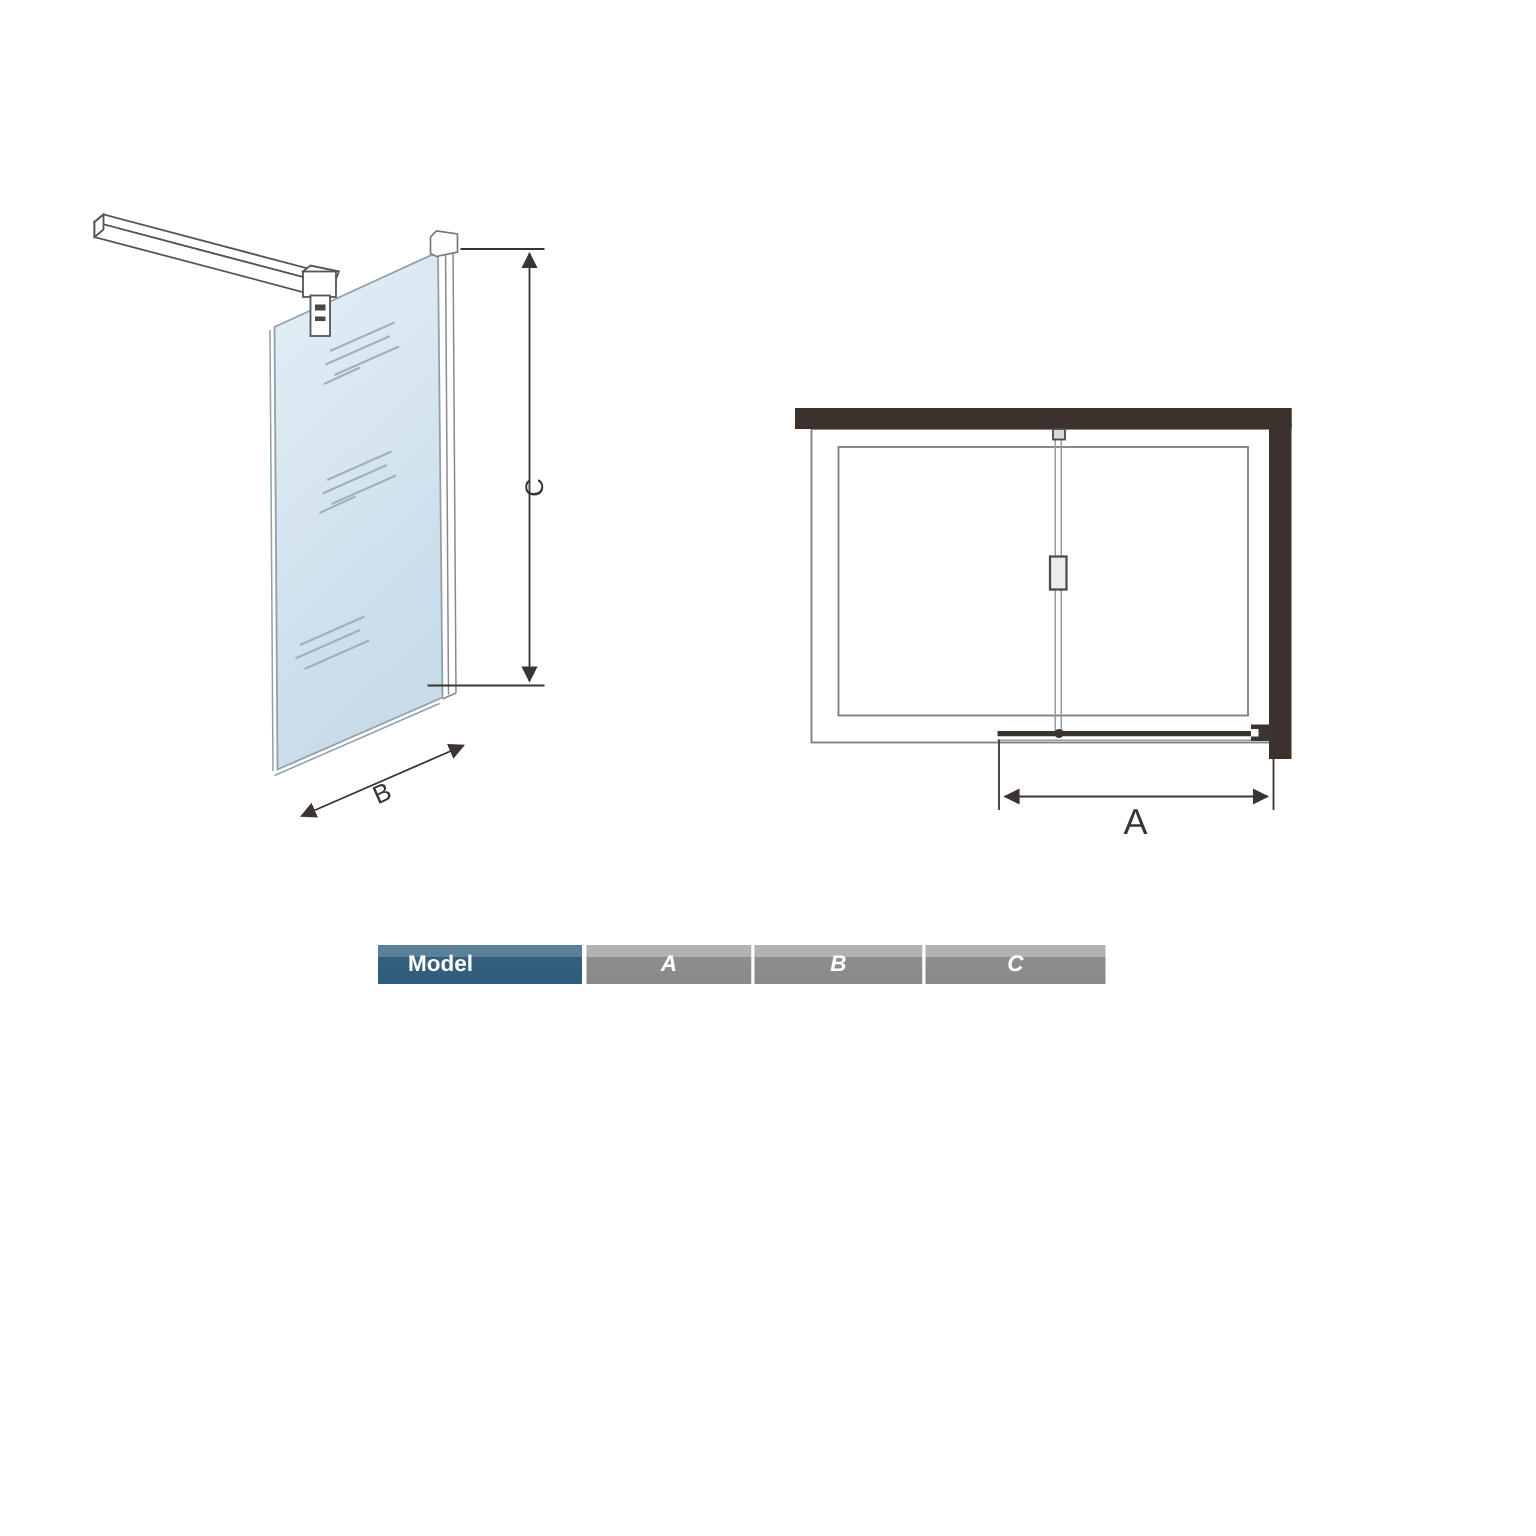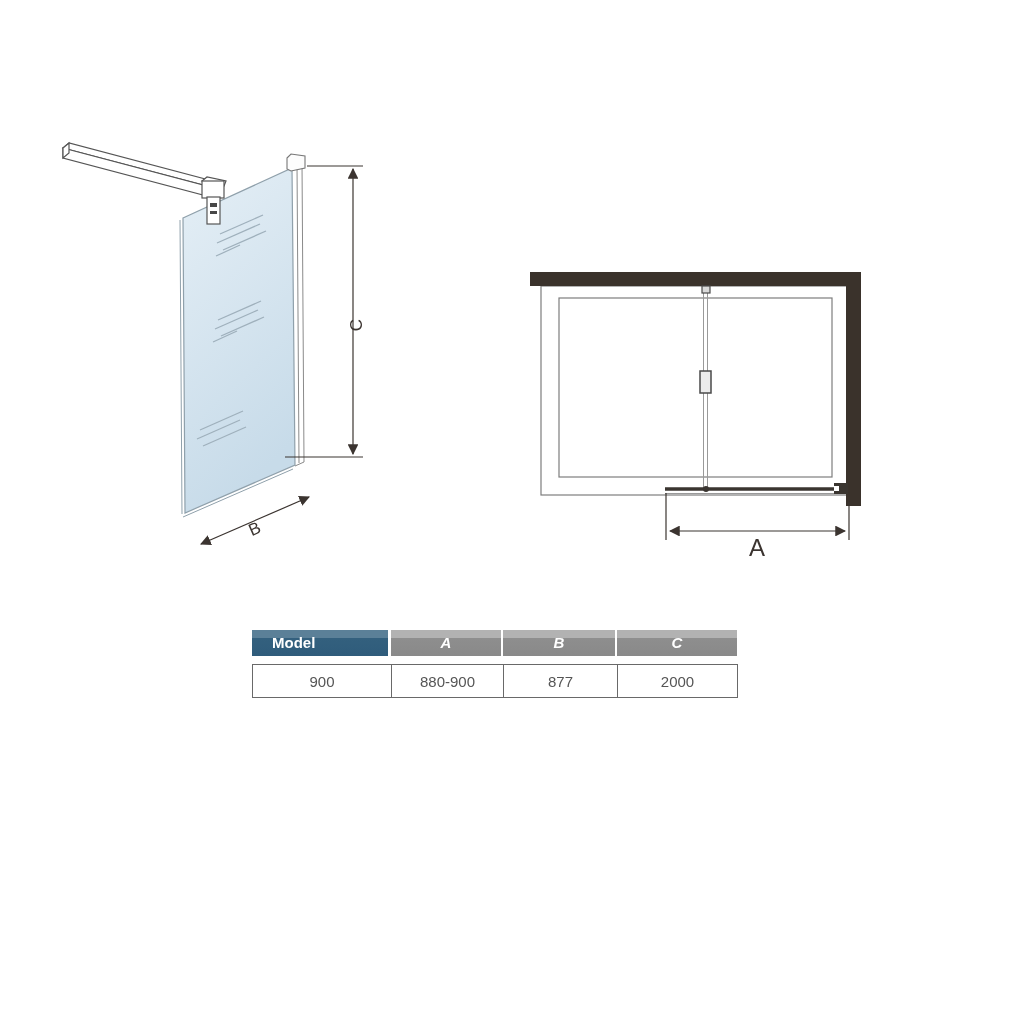--- a/index.html
+++ b/index.html
@@ -162,23 +162,17 @@
       <div class="th th-abc th-c">C</div>
     </div>
     <table class="tbody">
       <colgroup>
         <col style="width:139px">
           <col style="width:112px">
           <col style="width:114px">
           <col style="width:120px">
       </colgroup>
       <tbody>
-      <tr>
-        <td>900</td>
-        <td>880-900</td>
-        <td>877</td>
-        <td>2000</td>
-      </tr>
     </tbody>
       </table>
   </div>
 
 </div>
 
 </body></html>

